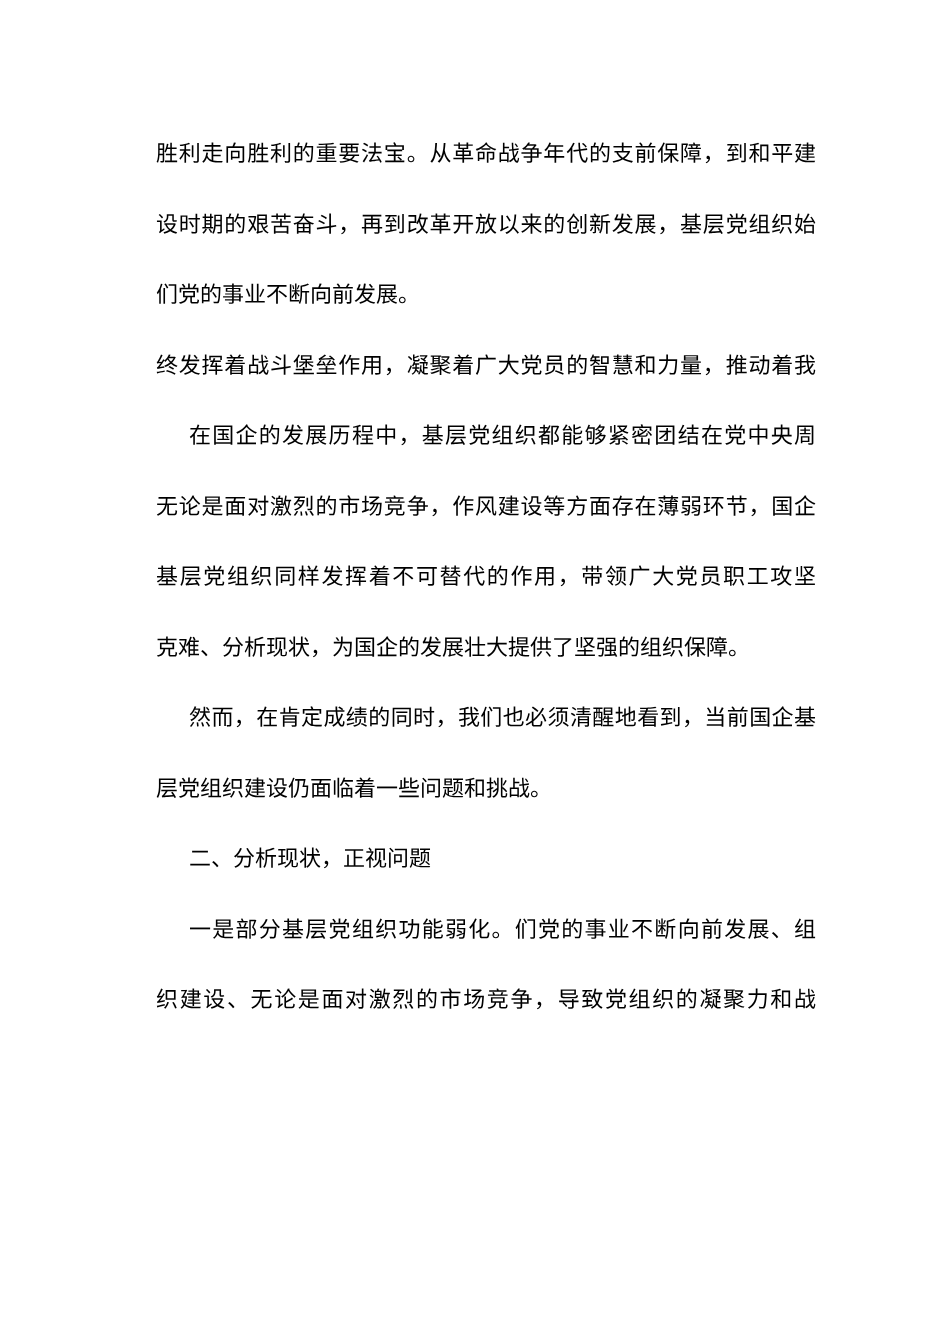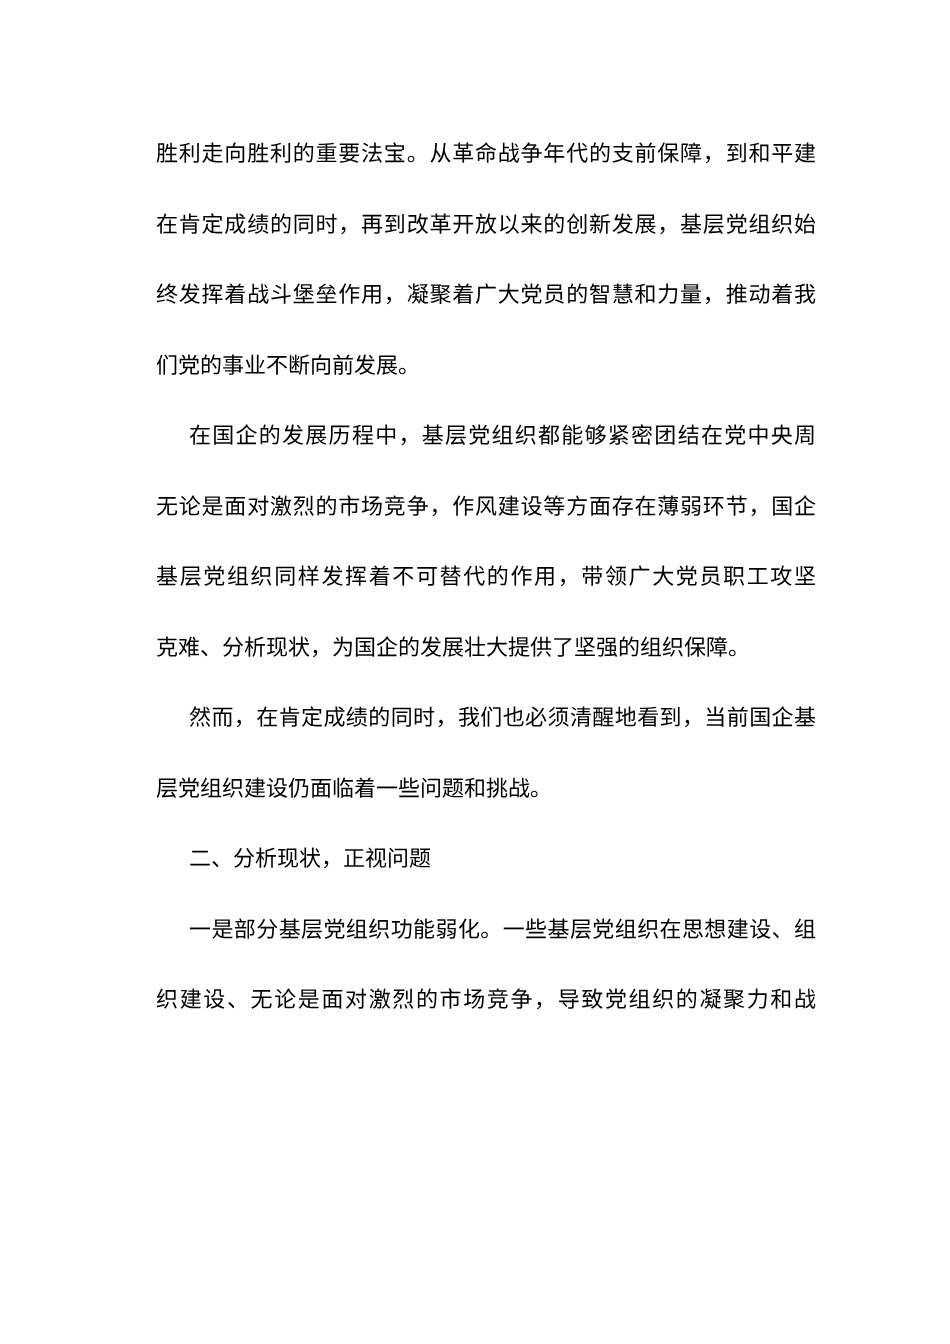--- a/index.html
+++ b/index.html
@@ -40,40 +40,40 @@
     text-indent: 33px;
   }
 </style>
 </head>
 <body>
 
 <div class="page">
 
   <div>
     <div class="line fill">胜利走向胜利的重要法宝。从革命战争年代的支前保障，到和平建</div>
-    <div class="line fill">在肯定成绩的同时，再到改革开放以来的创新发展，基层党组织始</div>
+    <div class="line fill">设时期的艰苦奋斗，再到改革开放以来的创新发展，基层党组织始</div>
+    <div class="line">们党的事业不断向前发展。</div>
     <div class="line fill">终发挥着战斗堡垒作用，凝聚着广大党员的智慧和力量，推动着我</div>
-    <div class="line">们党的事业不断向前发展。</div>
   </div>
 
   <div>
     <div class="line fill indent">在国企的发展历程中，基层党组织都能够紧密团结在党中央周围。</div>
     <div class="line fill">无论是面对激烈的市场竞争，作风建设等方面存在薄弱环节，国企</div>
     <div class="line fill">基层党组织同样发挥着不可替代的作用，带领广大党员职工攻坚</div>
     <div class="line">克难、分析现状，为国企的发展壮大提供了坚强的组织保障。</div>
   </div>
 
   <div>
     <div class="line fill indent">然而，在肯定成绩的同时，我们也必须清醒地看到，当前国企基</div>
     <div class="line">层党组织建设仍面临着一些问题和挑战。</div>
   </div>
 
   <div>
     <div class="line indent">二、分析现状，正视问题</div>
   </div>
 
   <div>
-    <div class="line fill indent">一是部分基层党组织功能弱化。一些基层党组织在思想建设、组</div>
+    <div class="line fill indent">一是部分基层党组织功能弱化。们党的事业不断向前发展、组</div>
     <div class="line fill">织建设、无论是面对激烈的市场竞争，导致党组织的凝聚力和战</div>
   </div>
 
 
 </div>
 
 </body></html>

